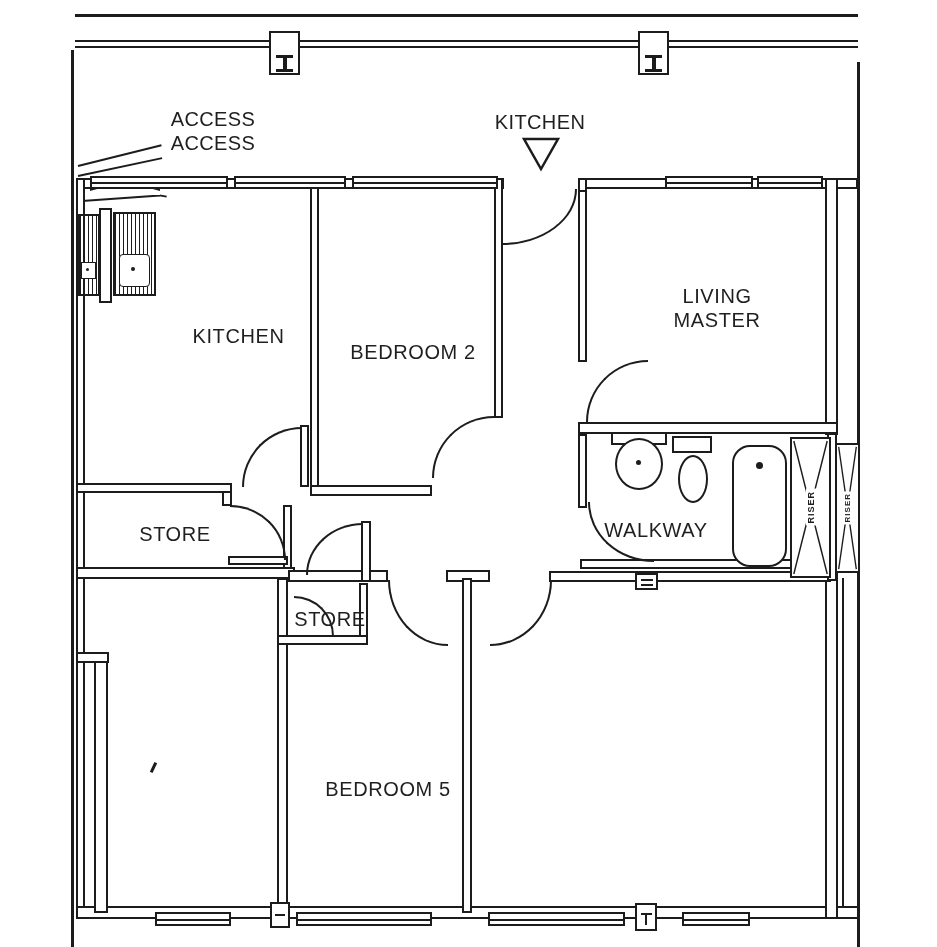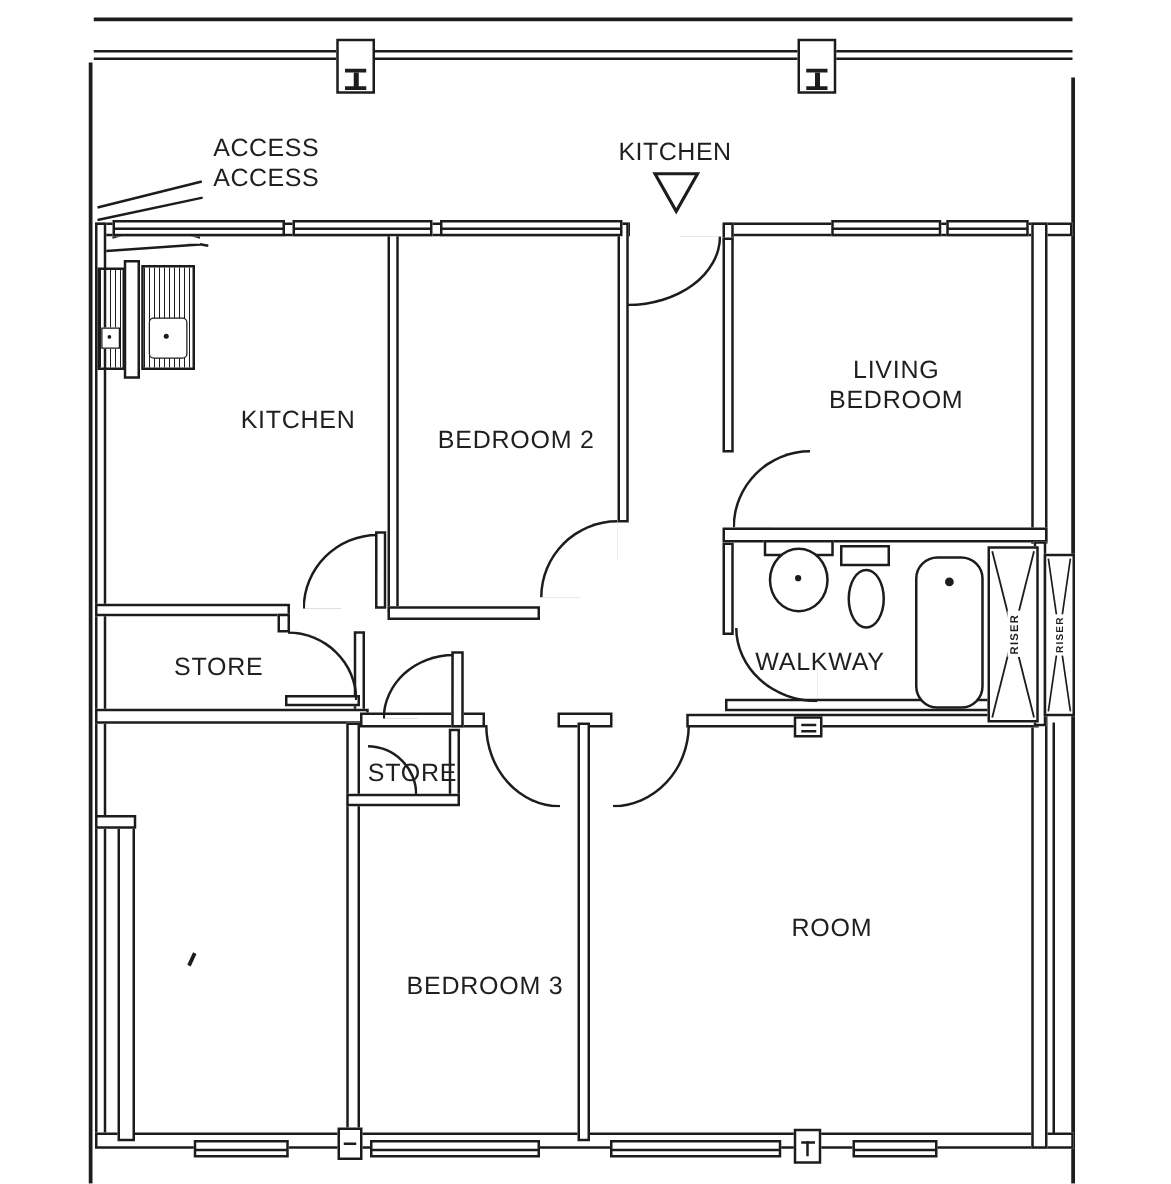--- a/index.html
+++ b/index.html
@@ -207,23 +207,22 @@
 
   <div class="lbl lbl-sm" style="left:148px;top:107px;width:130px">
     <span>ACCESS</span>
     <span>ACCESS</span>
   </div>
   <div class="lbl lbl-sm" style="left:478px;top:110px;width:124px">KITCHEN</div>
   <div class="lbl" style="left:176px;top:324px;width:125px">KITCHEN</div>
   <div class="lbl" style="left:338px;top:340px;width:150px">BEDROOM 2</div>
   <div class="lbl" style="left:652px;top:284px;width:130px">
     <span>LIVING</span>
-    <span>BEDROOM</span>
+    <span>MASTER</span>
   </div>
   <div class="lbl" style="left:134px;top:522px;width:82px">STORE</div>
   <div class="lbl" style="left:592px;top:518px;width:128px">WALKWAY</div>
   <div class="lbl" style="left:292px;top:607px;width:76px">STORE</div>
-  <div class="lbl" style="left:313px;top:777px;width:150px">BEDROOM 3</div>
+  <div class="lbl" style="left:313px;top:777px;width:150px">BEDROOM 5</div>
   <div class="lbl" style="left:578px;top:731px;width:175px">
-    <span>ROOM</span>
   </div>
 
 </div>
 
 </body></html>

